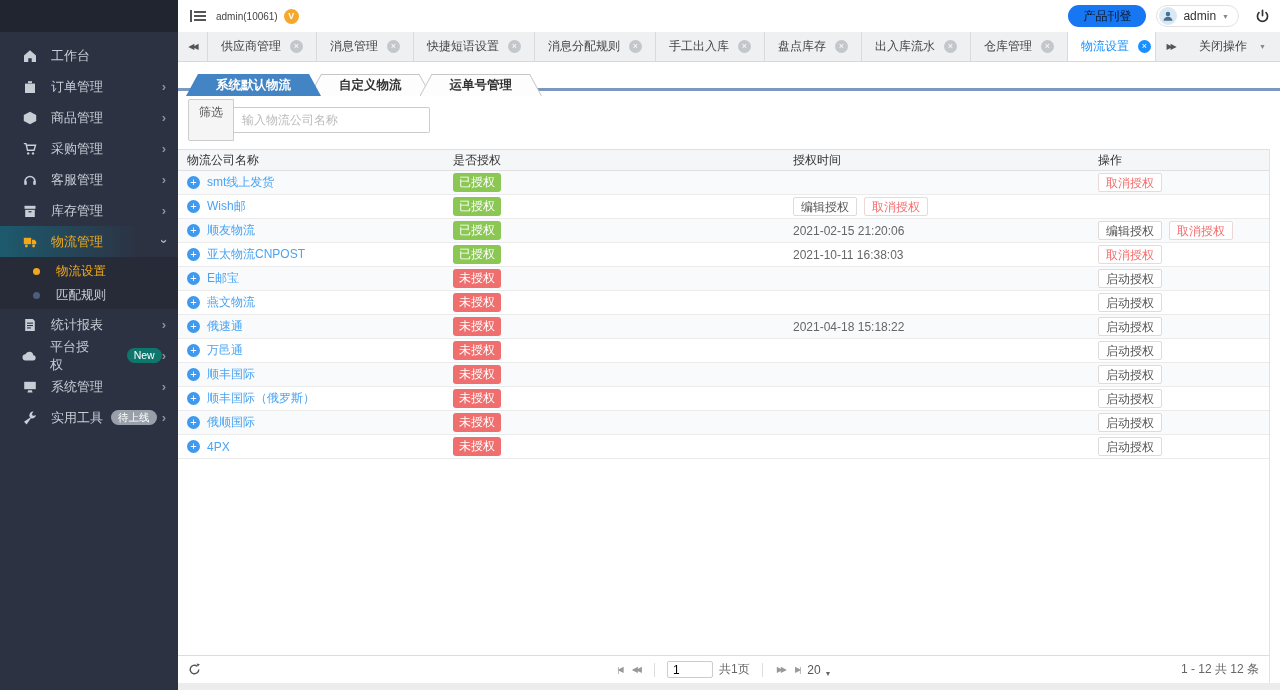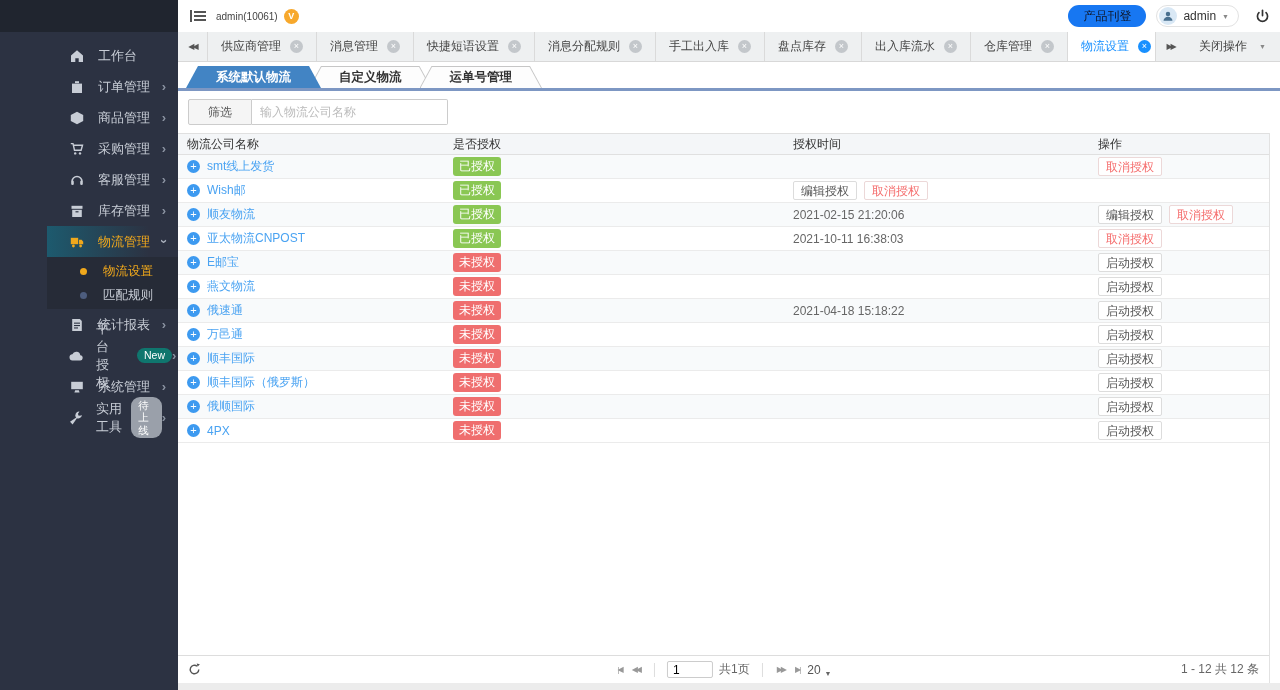--- a/index.html
+++ b/index.html
@@ -3,21 +3,21 @@
 <meta charset="utf-8">
 <style>
   * { box-sizing: border-box; }
   body { margin:0; width:1280px; height:690px; overflow:hidden;
          font-family:"Liberation Sans","DejaVu Sans",sans-serif; background:#fff; }
   .app { display:flex; width:1280px; height:690px; }
 
   
   .sidebar { width:178px; flex-shrink:0; background:#2c3242; color:#c8cdd6; display:flex; flex-direction:column; }
   .side-top { height:32px; background:#20252f; flex-shrink:0; }
-  .side-menu { padding-top:8px;padding-left:47px; }
+  .side-menu { padding-top:8px; }
   .side-item { height:31px; display:flex; align-items:center; padding:0 12px 0 22px; font-size:13px; cursor:pointer; }
   .side-item .ico { width:16px; height:16px; margin-right:13px; display:flex; align-items:center; justify-content:center; }
   .ico svg { width:14px; height:14px; display:block; }
   .side-item .grow { flex:1; }
   .side-item .arrow { color:#8b93a2; font-size:13px; font-weight:bold; }
   .side-item .arrow.down { transform:rotate(90deg); color:#aab1bd; }
   .side-item.active { color:#f0a81c; background:linear-gradient(90deg,#1d5a6e 0%, rgba(44,50,66,0) 78%); }
   .badge-pill { font-size:10.5px; color:#fff; border-radius:9px; padding:1.5px 7px; margin-left:8px; line-height:1.2; }
   .side-sub { background:#262b37; padding:2px 0; }
   .sub-item { height:24px; display:flex; align-items:center; padding-left:33px; font-size:12.5px; color:#c8cdd6; cursor:pointer; }
@@ -52,34 +52,34 @@
   .tab-nav.right { border-left:1px solid #dadada; }
   .tab-strip { display:flex; flex:1; min-width:0; overflow:hidden; }
   .tab { display:flex; align-items:center; gap:9px; padding:0 13px; border-right:1px solid #dadada; cursor:pointer; white-space:nowrap; }
   .tab .x { width:13px; height:13px; border-radius:50%; background:#c3c7cb; color:#fff; font-size:9px; line-height:13px; text-align:center; }
   .tab.active { background:#fff; color:#1890ff; }
   .tab.active .x { background:#1890ff; }
   .close-ops { display:flex; align-items:center; gap:12px; padding:0 14px; cursor:pointer; }
 
   
   .content { flex:1; background:#fff; display:flex; flex-direction:column; min-height:0; }
-  .subtab-row { display:flex; padding:4px 0 0 8px; height:26px; flex-shrink:0; }
+  .subtab-row { display:flex; padding:12px 0 0 8px; height:26px; flex-shrink:0; }
   .subtab { position:relative; height:22px; margin-right:-12px; cursor:pointer; }
   .stbg { position:absolute; inset:0; background:#c6c6c6; clip-path:polygon(12px 0, calc(100% - 12px) 0, 100% 100%, 0 100%); }
   .stfill { position:absolute; left:1px; right:1px; top:1px; bottom:0; background:#fdfdfd;
             clip-path:polygon(11.5px 0, calc(100% - 11.5px) 0, 100% 100%, 0 100%); }
   .stlbl { position:relative; z-index:2; display:block; line-height:22px; padding:0 30px; font-size:12.5px; font-weight:bold; color:#333; }
   .subtab.active { z-index:3; }
   .subtab.active .stbg, .subtab.active .stfill { background:#4284c4; }
   .subtab.active .stlbl { color:#fff; }
   .blue-line { height:3px; background:#7d97c3; flex-shrink:0; }
 
   .filter-row { padding:8px 0 8px 10px; display:flex; align-items:center; flex-shrink:0; }
-  .filter-label { font-size:12px; color:#555; background:#f5f5f5; border:1px solid #ccc; padding:0 19px;
-                  height:26px; line-height:24px; border-radius:2px 0 0 2px; }
+  .filter-label { font-size:12px; color:#555; background:#f5f5f5; border:1px solid #ccc; padding:0 10px;
+                  height:42px; line-height:24px; border-radius:2px 0 0 2px; }
   .filter-input { height:26px; border:1px solid #ccc; border-left:none; width:196px; padding:0 8px; font-size:12px;
                   border-radius:0 2px 2px 0; outline:none; color:#333; }
   .filter-input::placeholder { color:#bbb; }
 
   .table-zone { flex:1; display:flex; flex-direction:column; margin-right:10px; border-right:1px solid #e2e2e2; min-height:0; }
   .thead, .trow { display:grid; grid-template-columns:266px 340px 305px 1fr; align-items:center; font-size:12px; }
   .thead { background:#f4f6f8; border-top:1px solid #e0e0e0; border-bottom:1px solid #e0e0e0; height:22px; color:#333; flex-shrink:0; }
   .thead span { padding-left:9px; }
   .trow { height:24px; border-bottom:1px solid #ebebeb; background:#fff; }
   .trow:nth-child(odd) { background:#f8fafb; }

